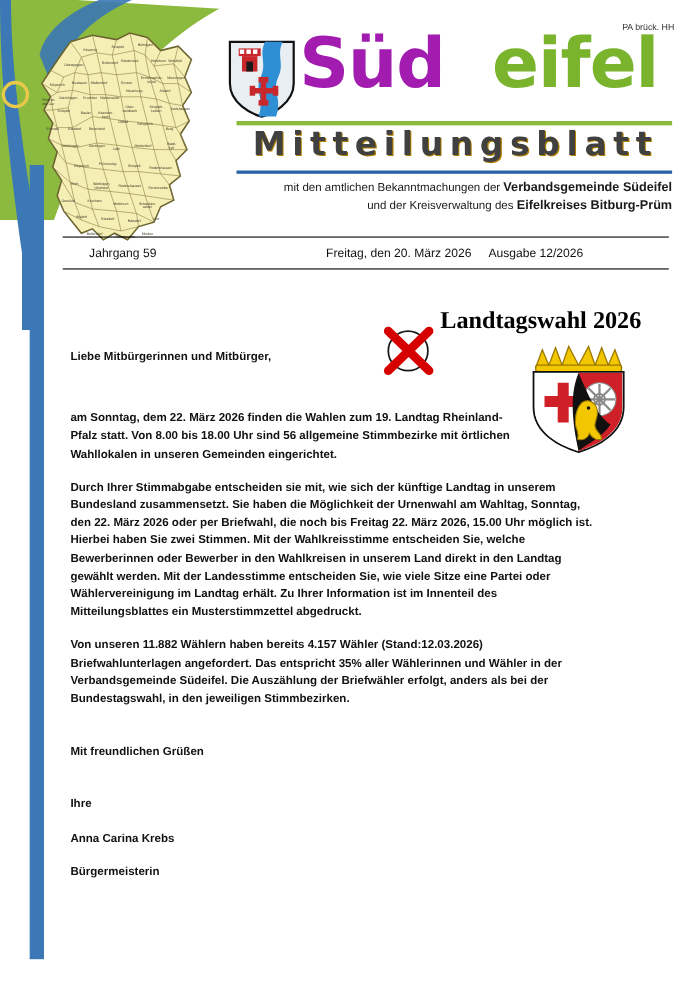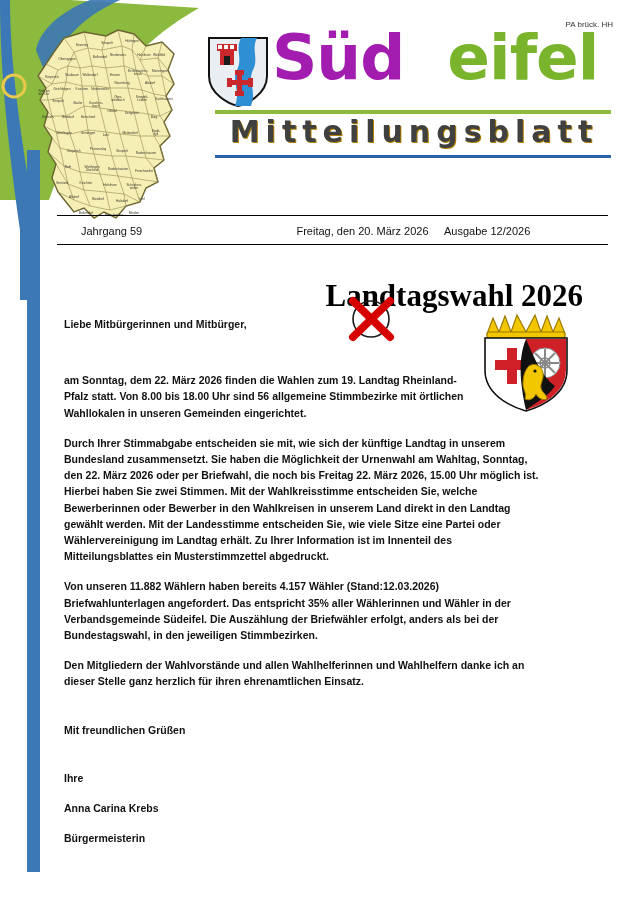--- a/index.html
+++ b/index.html
@@ -178,21 +178,21 @@
   .issue-bar .ib-right  { width: 170px; text-align: left; padding-right: 8px; }
 
   
   .election-title {
     position: absolute;
     right: 42px;
     top: 278px;
     z-index: 8;
     font-family: "Liberation Serif", serif;
     font-weight: bold;
-    font-size: 31px;
+    font-size: 22px;
     color: #000;
     white-space: nowrap;
   }
   .ballot-x {
     position: absolute;
     left: 345px;
     top: 293px;
     width: 52px;
     height: 52px;
     z-index: 8;
@@ -394,20 +394,24 @@
       <rect x="28" y="55" width="9" height="5"></rect>
     </g>
   </svg>
 
   <div class="title-sued"><span class="s1">Süd</span><span class="s2">eifel</span></div>
 
   <div class="rule-green"></div>
   <div class="title-mitt">Mitteilungsblatt</div>
   <div class="rule-blue"></div>
 
+  <div class="mast-sub">
+    <div><span>mit den amtlichen  Bekanntmachungen der </span><b>Verbandsgemeinde Südeifel</b></div>
+    <div><span>und der Kreisverwaltung des </span><b>Eifelkreises Bitburg-Prüm</b></div>
+  </div>
 
   <div class="pa-note">PA brück. HH</div>
 
   <div class="issue-rule-top"></div>
   <div class="issue-bar">
     <div class="ib-left">Jahrgang 59</div>
     <div class="ib-center">Freitag, den 20. März 2026</div>
     <div class="ib-right">Ausgabe 12/2026</div>
   </div>
   <div class="issue-rule-bottom"></div>
@@ -446,21 +450,20 @@
                c-2,5 -7,7 -11,5 c2,-6 -2,-9 -2,-15 c0,-8 2,-14 6,-18 z" fill="#f2c700" stroke="#9c7a00" stroke-width="1"></path>
       <circle cx="58" cy="63" r="1.6" fill="#111"></circle>
     </g>
   </svg>
 
   <div class="body-copy">
     <p class="p-greeting p-narrow">Liebe Mitbürgerinnen und Mitbürger,</p>
     <p class="p-narrow">am Sonntag, dem 22. März 2026 finden die Wahlen zum 19. Landtag Rheinland-Pfalz statt. Von 8.00 bis 18.00 Uhr sind 56 allgemeine Stimmbezirke mit örtlichen Wahllokalen in unseren Gemeinden eingerichtet.</p>
     <p>Durch Ihrer Stimmabgabe entscheiden sie mit, wie sich der künftige Landtag in unserem Bundesland zusammensetzt. Sie haben die Möglichkeit der Urnenwahl am Wahltag, Sonntag, den 22. März 2026 oder per Briefwahl, die noch bis Freitag 22. März 2026, 15.00 Uhr möglich ist. Hierbei haben Sie zwei Stimmen. Mit der Wahlkreisstimme entscheiden Sie, welche Bewerberinnen oder Bewerber in den Wahlkreisen in unserem Land direkt in den Landtag gewählt werden. Mit der Landesstimme entscheiden Sie, wie viele Sitze eine Partei oder Wählervereinigung im Landtag erhält. Zu Ihrer Information ist im Innenteil des Mitteilungsblattes ein Musterstimmzettel abgedruckt.</p>
     <p>Von unseren 11.882 Wählern haben bereits 4.157 Wähler (Stand:12.03.2026) Briefwahlunterlagen angefordert. Das entspricht 35% aller Wählerinnen und Wähler in der Verbandsgemeinde Südeifel. Die Auszählung der Briefwähler erfolgt, anders als bei der Bundestagswahl, in den jeweiligen Stimmbezirken.</p>
-    <p>Den Mitgliedern der Wahlvorstände und allen Wahlhelferinnen und Wahlhelfern danke ich an dieser Stelle ganz herzlich für ihren ehrenamtlichen Einsatz.</p>
     <div class="sig-gap"></div>
     <p class="sig-line">Mit freundlichen Grüßen</p>
     <div class="sig-gap"></div>
     <p class="sig-line">Ihre</p>
     <p class="sig-line">Anna Carina Krebs</p>
     <p class="sig-line">Bürgermeisterin</p>
   </div>
 
 </div>
 

